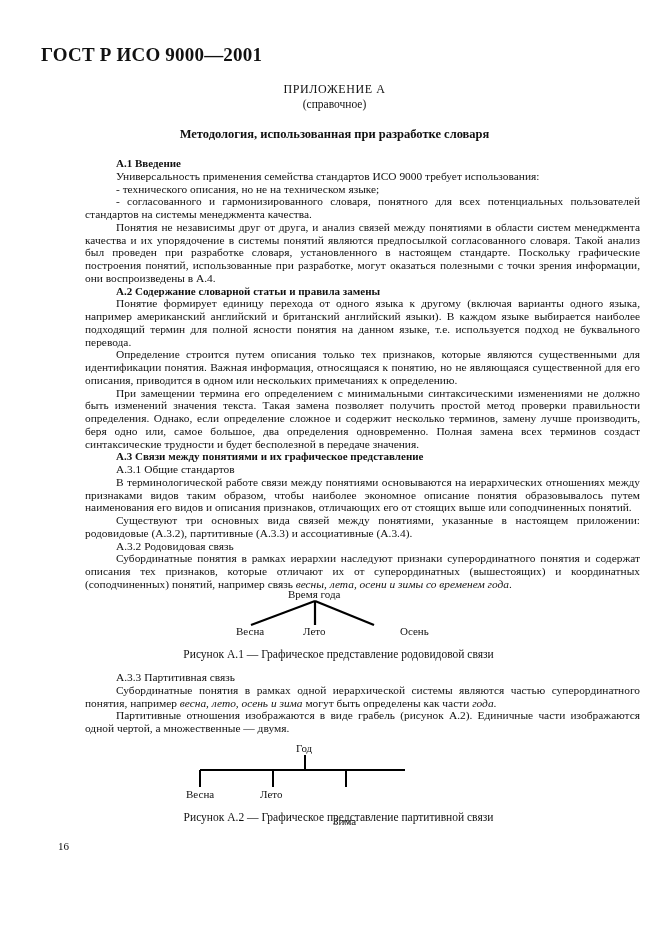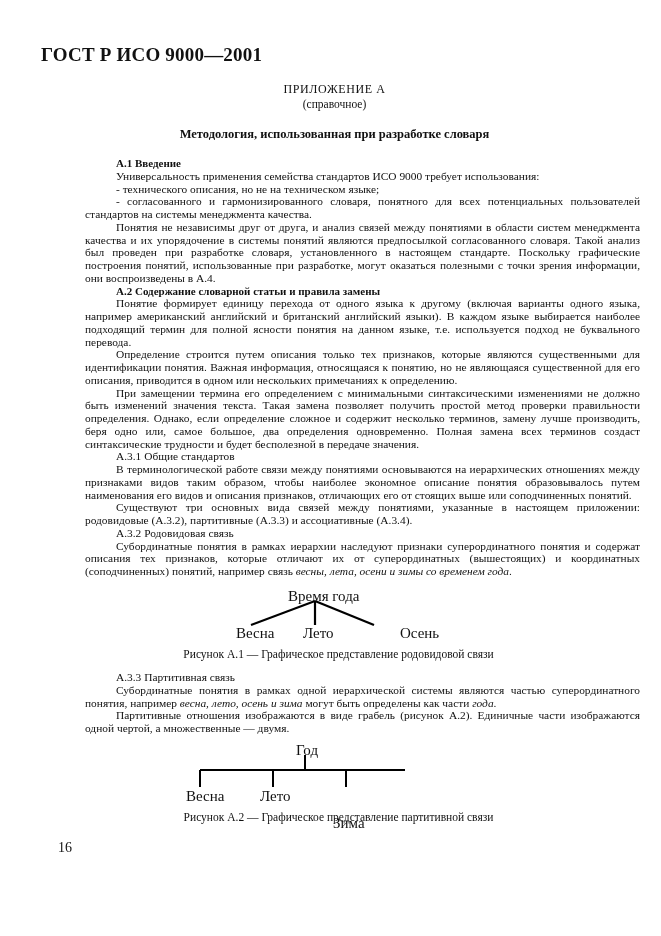--- a/index.html
+++ b/index.html
@@ -11,42 +11,43 @@
   .annex-sub { top: 98px; font-size: 11.5px; }
   .title { top: 127px; font-size: 12.5px; font-weight: bold; }
   .body-text { position: absolute; left: 57px; width: 555px; top: 157px; font-size: 11.4px; line-height: 12.75px; margin-left: 28px; }
   .body-text p { margin: 0; text-align: justify; }
   .body-text .ind { text-indent: 31px; }
   .body-text .h { font-weight: bold; text-indent: 31px; font-size: 11px; }
   .body-text .sub { text-indent: 31px; }
   .body-text i { font-style: italic; }
   .fig { position: absolute; left: 0; top: 0; }
   .figcap { position: absolute; left: 0; width: 661px; text-align: center; font-size: 11.5px; padding-left: 8px; }
-  .lbl { position: absolute; font-size: 15px; font-family: Liberation Serif, serif; }
-  .pgnum { position: absolute; left: 58px; top: 840px; font-size: 14px; }
+  .lbl { position: absolute; font-size: 11px; font-family: Liberation Serif, serif; }
+  .pgnum { position: absolute; left: 58px; top: 840px; font-size: 11px; }
 </style>
 </head>
 <body>
 
 <div class="hdr">ГОСТ Р ИСО 9000—2001</div>
 
 <div class="center annex">ПРИЛОЖЕНИЕ  А</div>
 <div class="center annex-sub">(справочное)</div>
 <div class="center title">Методология, использованная при разработке словаря</div>
 
 <div class="body-text">
   <p class="h">А.1  Введение</p>
   <p class="ind">Универсальность применения семейства стандартов ИСО 9000 требует использования:</p>
   <p class="ind">- технического описания, но не на техническом языке;</p>
   <p class="ind">- согласованного и гармонизированного словаря, понятного для всех потенциальных пользователей стандартов на системы менеджмента качества.</p>
   <p class="ind">Понятия не независимы друг от друга, и анализ связей между понятиями в области систем менеджмента качества и их упорядочение в системы понятий являются предпосылкой согласованного словаря. Такой анализ был проведен при разработке словаря, установленного в настоящем стандарте. Поскольку графические построения понятий, использованные при разработке, могут оказаться полезными с точки зрения информации, они воспроизведены в А.4.</p>
   <p class="h">А.2  Содержание словарной статьи и правила замены</p>
   <p class="ind">Понятие формирует единицу перехода от одного языка к другому (включая варианты одного языка, например американский английский и британский английский языки). В каждом языке выбирается наиболее подходящий термин для полной ясности понятия на данном языке, т.е. используется подход не буквального перевода.</p>
   <p class="ind">Определение строится путем описания только тех признаков, которые являются существенными для идентификации понятия. Важная информация, относящаяся к понятию, но не являющаяся существенной для его описания, приводится в одном или нескольких примечаниях к определению.</p>
   <p class="ind">При замещении термина его определением с минимальными синтаксическими изменениями не должно быть изменений значения текста. Такая замена позволяет получить простой метод проверки правильности определения. Однако, если определение сложное и содержит несколько терминов, замену лучше производить, беря одно или, самое большое, два определения одновременно. Полная замена всех терминов создаст синтаксические трудности и будет бесполезной в передаче значения.</p>
+  <p class="h">А.3  Связи между понятиями и их графическое представление</p>
   <p class="sub">А.3.1 Общие стандартов</p>
   <p class="ind">В терминологической работе связи между понятиями основываются на иерархических отношениях между признаками видов таким образом, чтобы наиболее экономное описание понятия образовывалось путем наименования его видов и описания признаков, отличающих его от стоящих выше или соподчиненных понятий.</p>
   <p class="ind">Существуют три основных вида связей между понятиями, указанные в настоящем приложении: родовидовые (А.3.2), партитивные (А.3.3) и ассоциативные (А.3.4).</p>
   <p class="sub">А.3.2 Родовидовая связь</p>
   <p class="ind"><span>Субординатные понятия в рамках иерархии наследуют признаки суперординатного понятия и содержат описания тех признаков, которые отличают их от суперординатных (вышестоящих) и координатных (соподчиненных) понятий, например связь </span><i>весны, лета, осени и зимы со временем года</i><span>.</span></p>
 </div>
 
 <svg class="fig" width="661" height="936" style="pointer-events:none;">
   <g stroke="#000" stroke-width="2.2" fill="none">
     <line x1="315" y1="601" x2="251" y2="625"></line>

